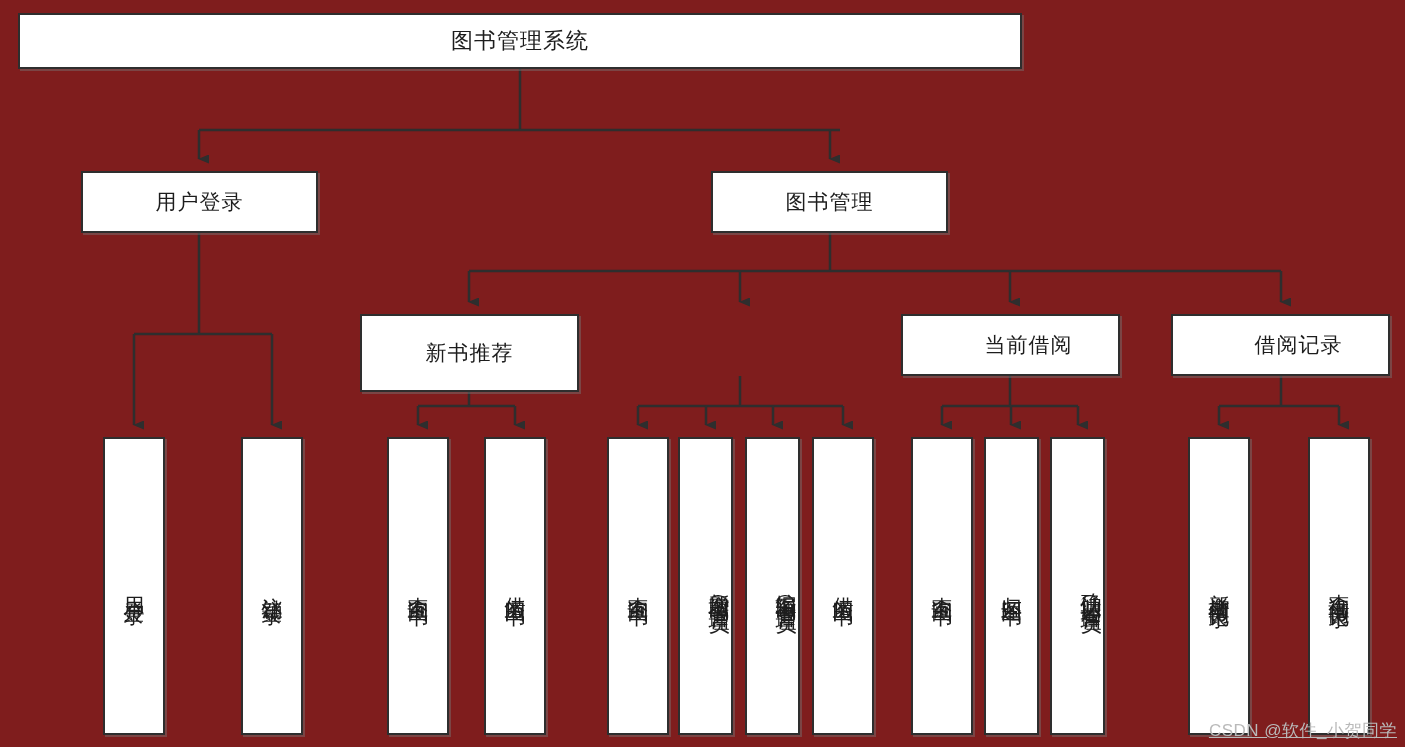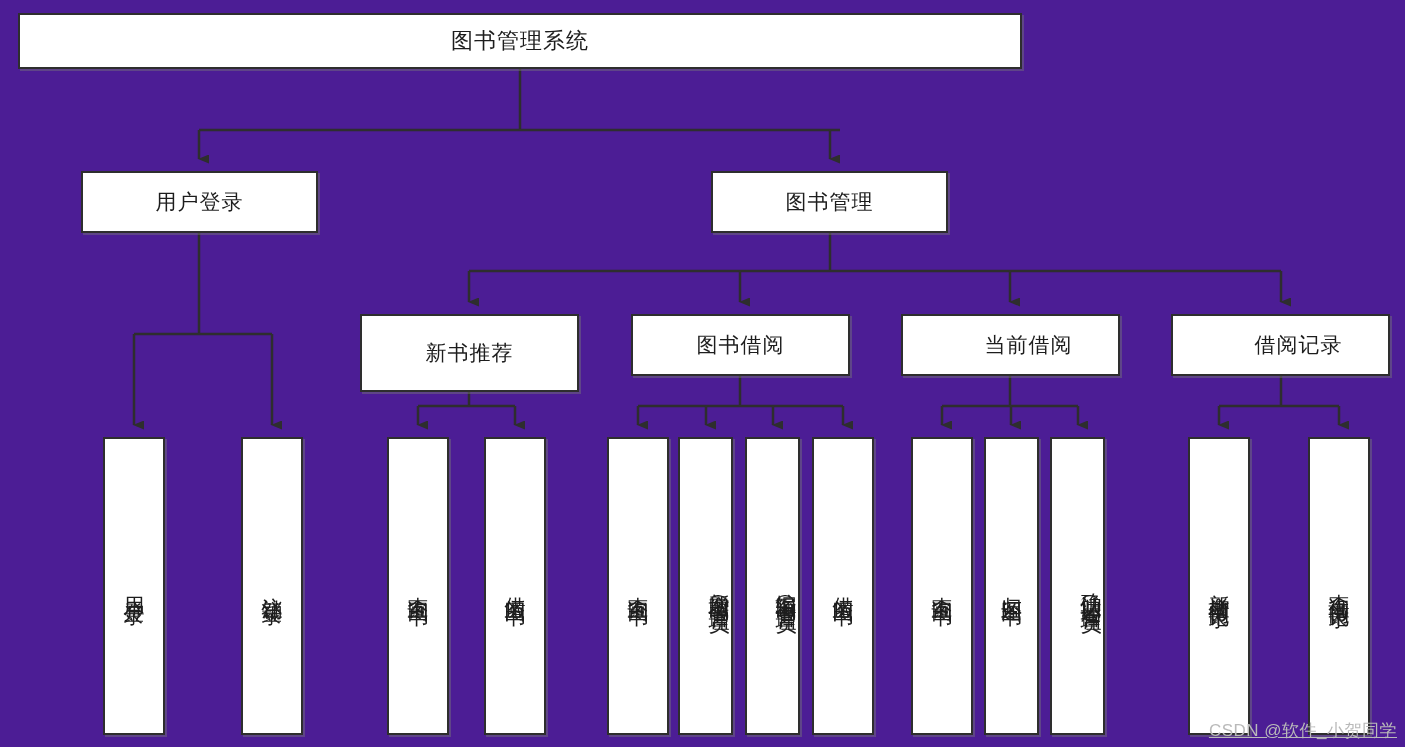--- a/index.html
+++ b/index.html
@@ -11,21 +11,21 @@
     width: 1405px;
     height: 747px;
     font-family: "Liberation Sans", "DejaVu Sans", sans-serif;
     overflow: hidden;
     position: relative;
   }
   #diagram-root {
     position: relative;
     width: 1405px;
     height: 747px;
-    background: #4c1d95;
+    background: #7f1d1d;
   }
   svg.edges {
     position: absolute;
     left: 0;
     top: 0;
     width: 1405px;
     height: 747px;
     pointer-events: none;
   }
   .node {
@@ -136,23 +136,20 @@
   <div class="node horizontal" style="left:81px; top:171px; width:237px; height:62px;">
     <span>用户登录</span>
   </div>
   <div class="node horizontal" style="left:711px; top:171px; width:237px; height:62px;">
     <span>图书管理</span>
   </div>
 
   <div class="node horizontal" style="left:360px; top:314px; width:219px; height:78px;">
     <span>新书推荐</span>
   </div>
-  <div class="node horizontal" style="left:631px; top:314px; width:219px; height:62px;">
-    <span>图书借阅</span>
-  </div>
   <div class="node horizontal" style="left:901px; top:314px; width:219px; height:62px;padding-left:36px;">
     <span>当前借阅</span>
   </div>
   <div class="node horizontal" style="left:1171px; top:314px; width:219px; height:62px;padding-left:36px;">
     <span>借阅记录</span>
   </div>
 
   <div class="node vertical centered" style="left:103px; top:437px; width:62px; height:298px;">
     <span>用户登录</span>
   </div>

